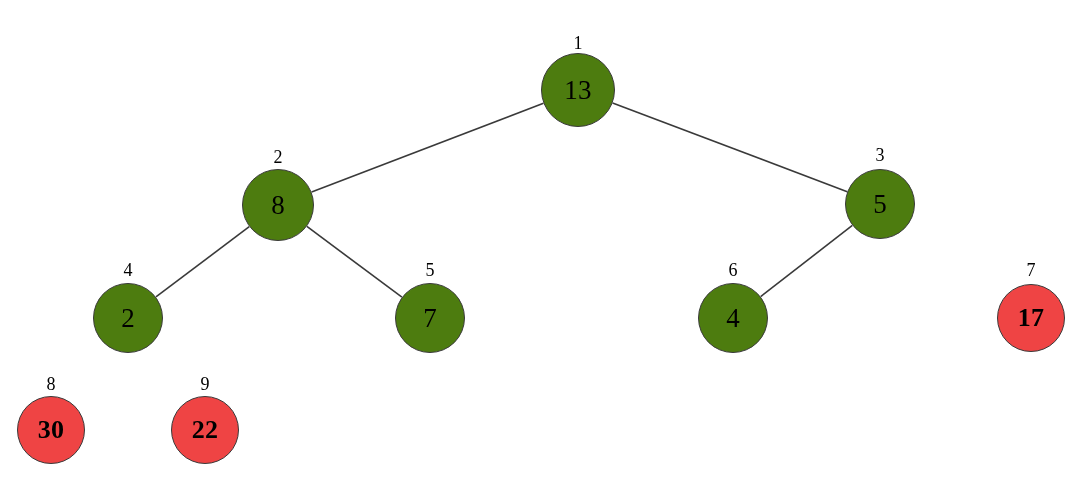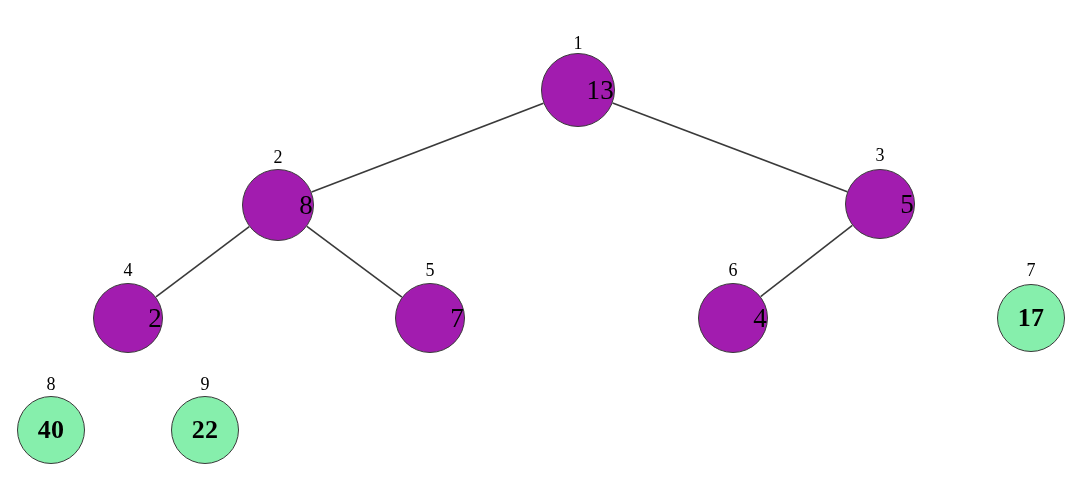--- a/index.html
+++ b/index.html
@@ -28,25 +28,24 @@
     position: absolute;
     border-radius: 50%;
     box-sizing: border-box;
     border: 1.6px solid #3a3a3a;
     display: flex;
     align-items: center;
     justify-content: center;
     z-index: 2;
   }
   .node.light {
-    background: #a21caf;
-    justify-content: flex-end;
+    background: #4d7c0f;
   }
   .node.dark {
-    background: #86efac;
+    background: #ef4444;
   }
   .node-value {
     color: #000000;
     line-height: 1;
     letter-spacing: 0.2px;
   }
   .node.light .node-value {
     font-weight: 400;
     font-size: 27px;
   }
@@ -99,20 +98,20 @@
       <div class="node-index" style="left: 703px; top: 261px; width: 60px; text-align: center;">6</div>
       <div class="node light" style="left: 698px; top: 283px; width: 70px; height: 70px;">
         <span class="node-value">4</span>
       </div>
       <div class="node-index" style="left: 1001px; top: 261px; width: 60px; text-align: center;">7</div>
       <div class="node dark" style="left: 997px; top: 284px; width: 68px; height: 68px;">
         <span class="node-value">17</span>
       </div>
       <div class="node-index" style="left: 21px; top: 375px; width: 60px; text-align: center;">8</div>
       <div class="node dark" style="left: 17px; top: 396px; width: 68px; height: 68px;">
-        <span class="node-value">40</span>
+        <span class="node-value">30</span>
       </div>
       <div class="node-index" style="left: 175px; top: 375px; width: 60px; text-align: center;">9</div>
       <div class="node dark" style="left: 171px; top: 396px; width: 68px; height: 68px;">
         <span class="node-value">22</span>
       </div>
     </div>
 </div>
 
 </body></html>

